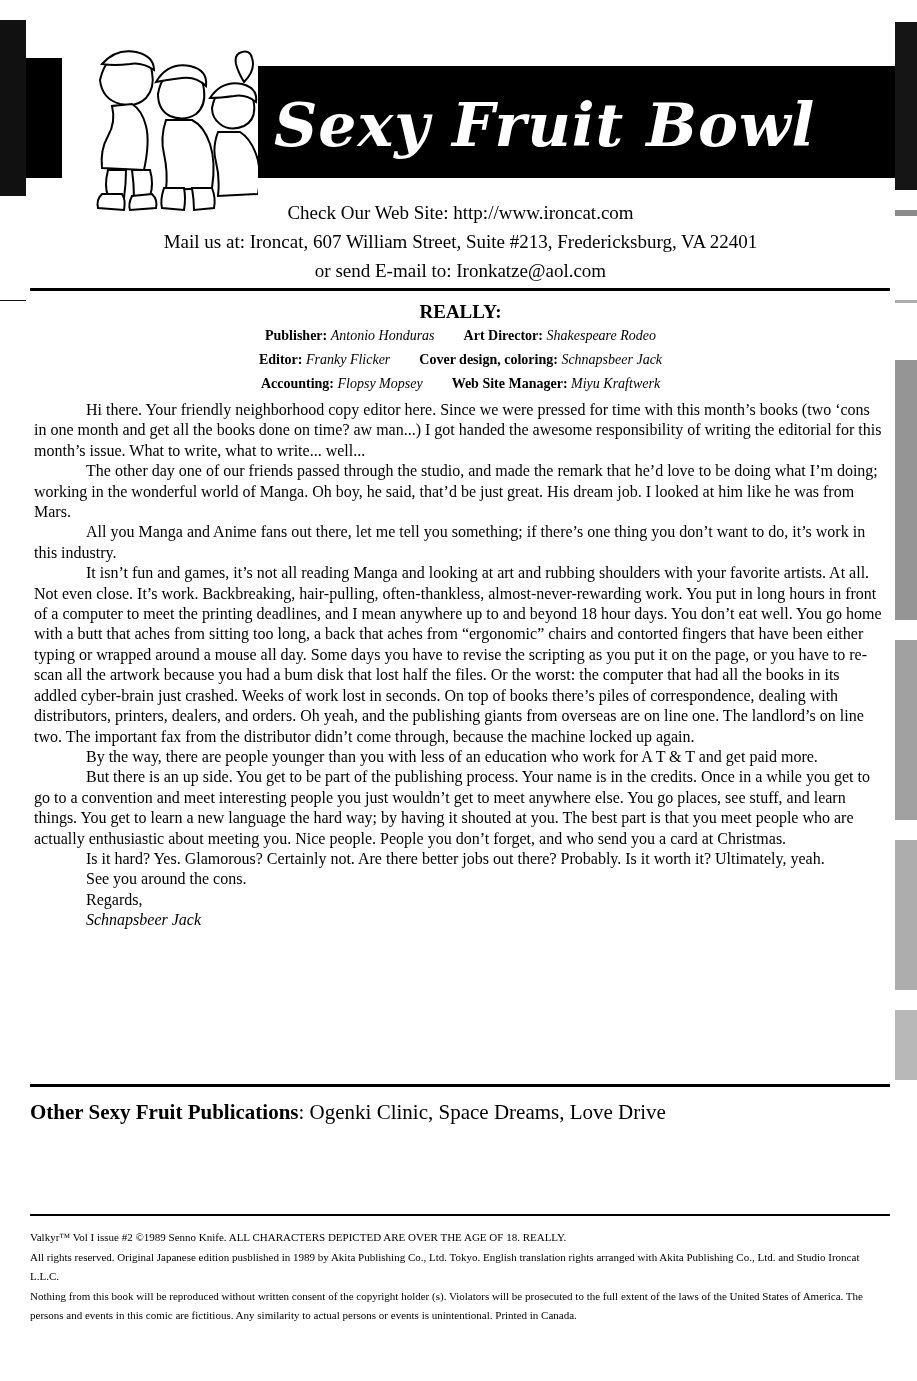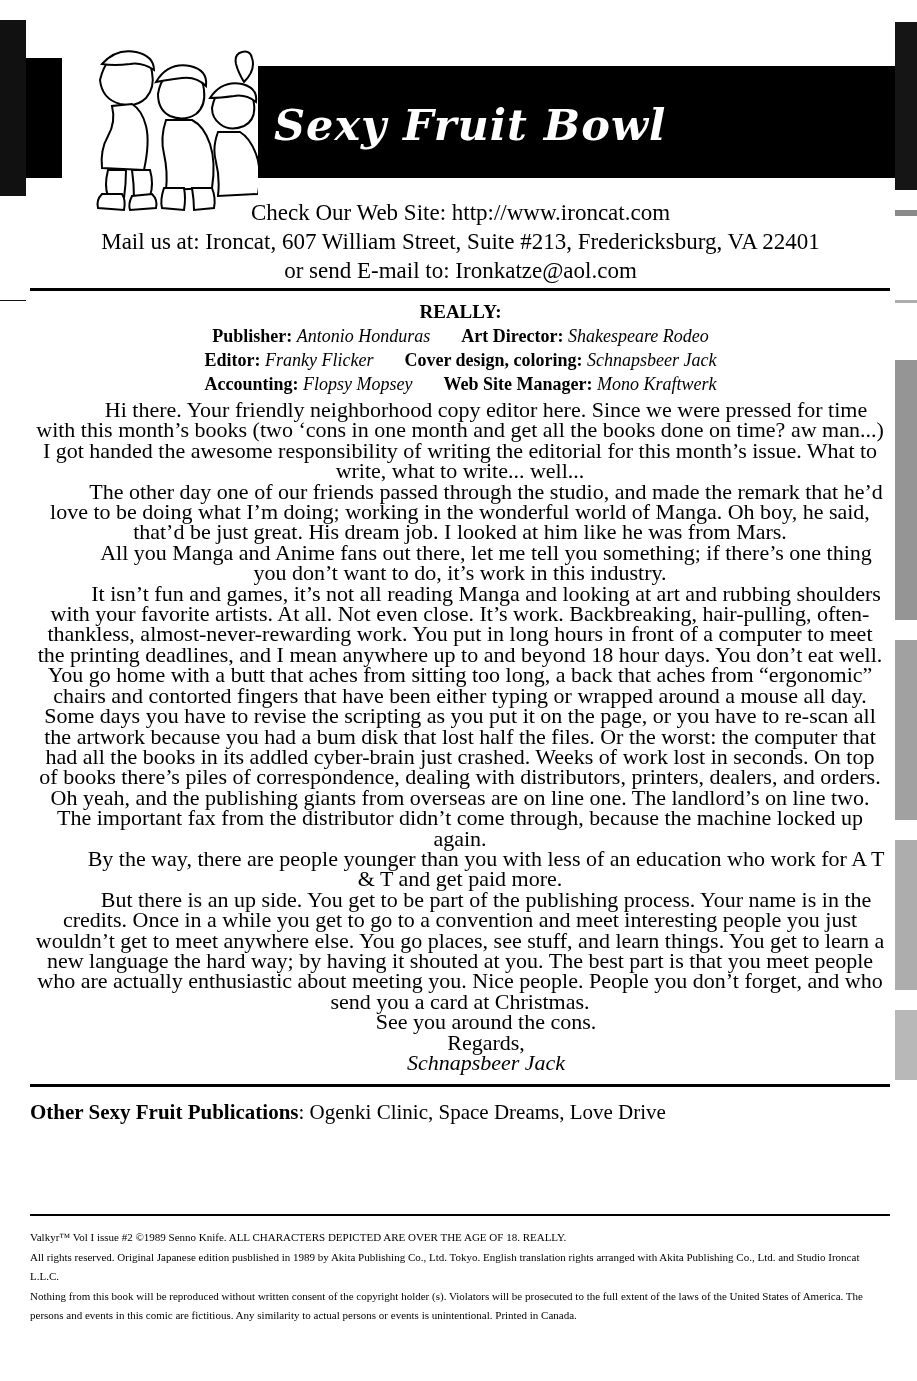--- a/index.html
+++ b/index.html
@@ -78,21 +78,21 @@
     background: #000;
   }
   .mast-title {
     position: absolute;
     left: 248px; top: 60px;
     width: 620px;
     color: #ffffff;
     font-family: "DejaVu Serif", serif;
     font-style: italic;
     font-weight: bold;
-    font-size: 43px;
+    font-size: 60px;
     letter-spacing: 1px;
     white-space: nowrap;
     line-height: 86px;
     text-align: left;
   }
   .mast-left-block {
     position: absolute;
     left: 0px; top: 36px;
     width: 232px;
     height: 120px;
@@ -107,21 +107,21 @@
     height: 180px;
   }
   .art svg { display:block; }
 
   
   .contact {
     position: absolute;
     left: 26px; top: 198px;
     width: 869px;
     text-align: center;
-    font-size: 23px;
+    font-size: 19px;
     line-height: 29px;
   }
   .contact div { white-space: nowrap; }
 
   
   .rule {
     position: absolute;
     background: #000;
     height: 2px;
   }
@@ -133,35 +133,35 @@
     left: 26px; top: 300px;
     width: 869px;
     text-align: center;
   }
   .staff-title {
     font-weight: bold;
     font-size: 19px;
     line-height: 24px;
   }
   .staff-line {
-    font-size: 18px;
+    font-size: 14px;
     line-height: 24px;
   }
   .staff-line b { font-weight: bold; }
   .staff-line i { font-style: italic; }
   .gap { display: inline-block; width: 22px; }
 
   
   .editorial {
     position: absolute;
     left: 34px; top: 400px;
     width: 852px;
-    font-size: 22px;
+    font-size: 16px;
     line-height: 20.4px;
-    text-align: center;
+    text-align: left;
   }
   .editorial p {
     margin: 0 0 0 0;
     text-indent: 52px;
   }
   .sig-regards {
     margin-top: 14px;
     text-indent: 240px;
   }
   .sig-name {
@@ -271,31 +271,32 @@
       <i>Franky Flicker</i>
       <span class="gap"></span>
       <b>Cover design, coloring:</b>
       <i>Schnapsbeer Jack</i>
     </div>
     <div class="staff-line">
       <b>Accounting:</b>
       <i>Flopsy Mopsey</i>
       <span class="gap"></span>
       <b>Web Site Manager:</b>
-      <i>Mono Kraftwerk</i>
+      <i>Miyu Kraftwerk</i>
     </div>
   </div>
 
   <div class="editorial">
     <p>Hi there. Your friendly neighborhood copy editor here. Since we were pressed for time with this month’s books (two ‘cons in one month and  get all the books done on time? aw man...)  I got handed the awesome responsibility of writing the editorial for this month’s issue. What to write, what to write... well...</p>
     <p>The other day one of our friends passed through the studio, and made the remark that he’d love to be doing what I’m doing; working in the wonderful world of Manga. Oh boy, he said, that’d be just great. His dream job. I looked at him like he was from Mars.</p>
     <p>All you Manga and Anime fans out there, let me tell you something; if there’s one thing you don’t  want to do, it’s work in this industry.</p>
     <p>It isn’t fun and games, it’s not all reading Manga and looking at art and rubbing shoulders with your favorite artists. At all. Not even close. It’s work. Backbreaking, hair-pulling, often-thankless, almost-never-rewarding work. You put in long hours in front of a computer to meet the printing deadlines, and I mean anywhere up to and beyond 18 hour days. You don’t eat well. You go home with a butt that aches from sitting too long, a back that aches from “ergonomic” chairs and contorted fingers that have been either typing or wrapped around a mouse all day. Some days you have to revise the scripting as you put it on the page, or you have to re-scan all the artwork because you had a bum disk that lost half the files. Or the worst: the computer that had all the books in its addled cyber-brain just crashed. Weeks of work lost in seconds. On top of books there’s piles of correspondence, dealing with distributors, printers, dealers, and orders. Oh yeah, and the publishing giants from overseas are on line one. The landlord’s on line two. The important fax from the distributor didn’t come through, because the machine locked up again.</p>
     <p>By the way, there are people younger than you with less of an education who work for A T &amp; T and get paid more.</p>
     <p>But there is an up side. You get to be part of the publishing process. Your name is in the credits. Once in a while you get to go to a convention and meet interesting people you just wouldn’t get to meet anywhere else. You go places, see stuff, and learn things.  You get to learn a new language the hard way; by having it shouted at you. The best part is that you meet people who are actually enthusiastic about meeting you. Nice people. People you don’t forget, and who send you a card at Christmas.</p>
+    <p>Is it hard? Yes. Glamorous? Certainly not. Are there better jobs out there? Probably. Is it worth it? Ultimately, yeah.</p>
     <p>See you around the cons.</p>
     <p class="sig-regards">Regards,</p>
     <p class="sig-name">Schnapsbeer Jack</p>
   </div>
 
   <div class="rule thick" style="left:30px; top:1084px; width:860px;"></div>
 
   <div class="otherpubs">
     <div>
       <b>Other Sexy Fruit Publications</b><span>: Ogenki Clinic, Space Dreams, Love Drive</span>

